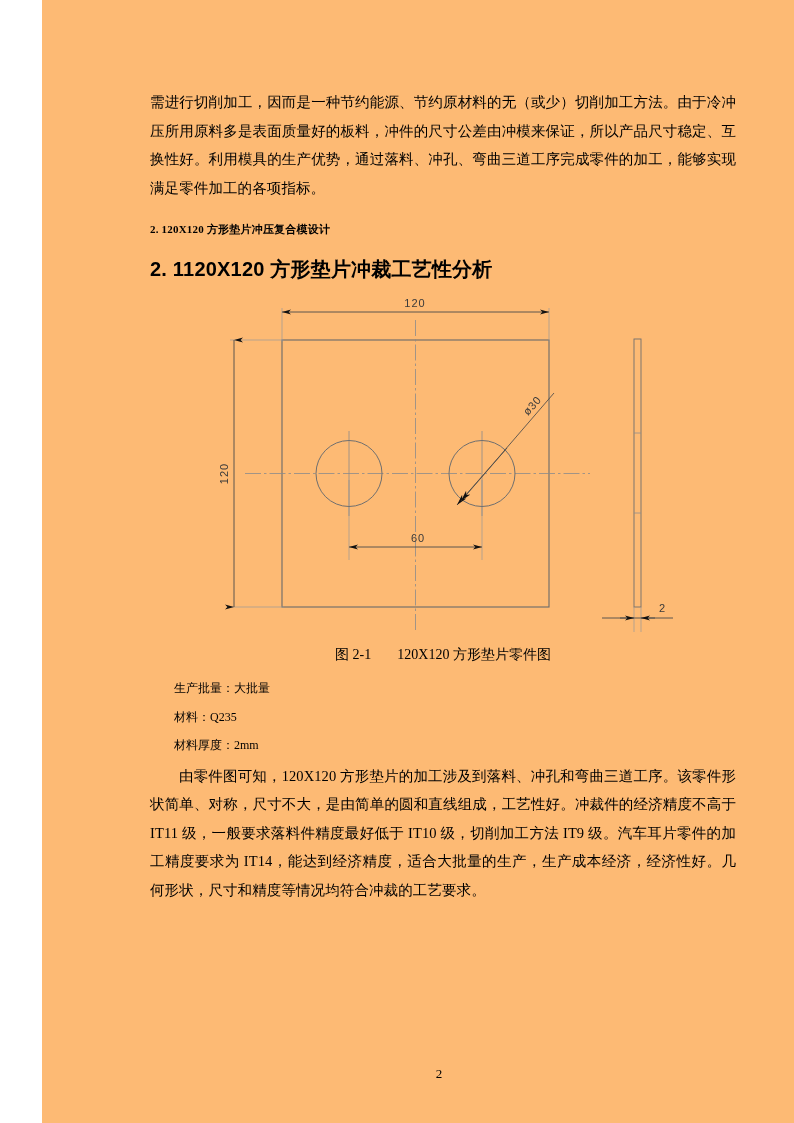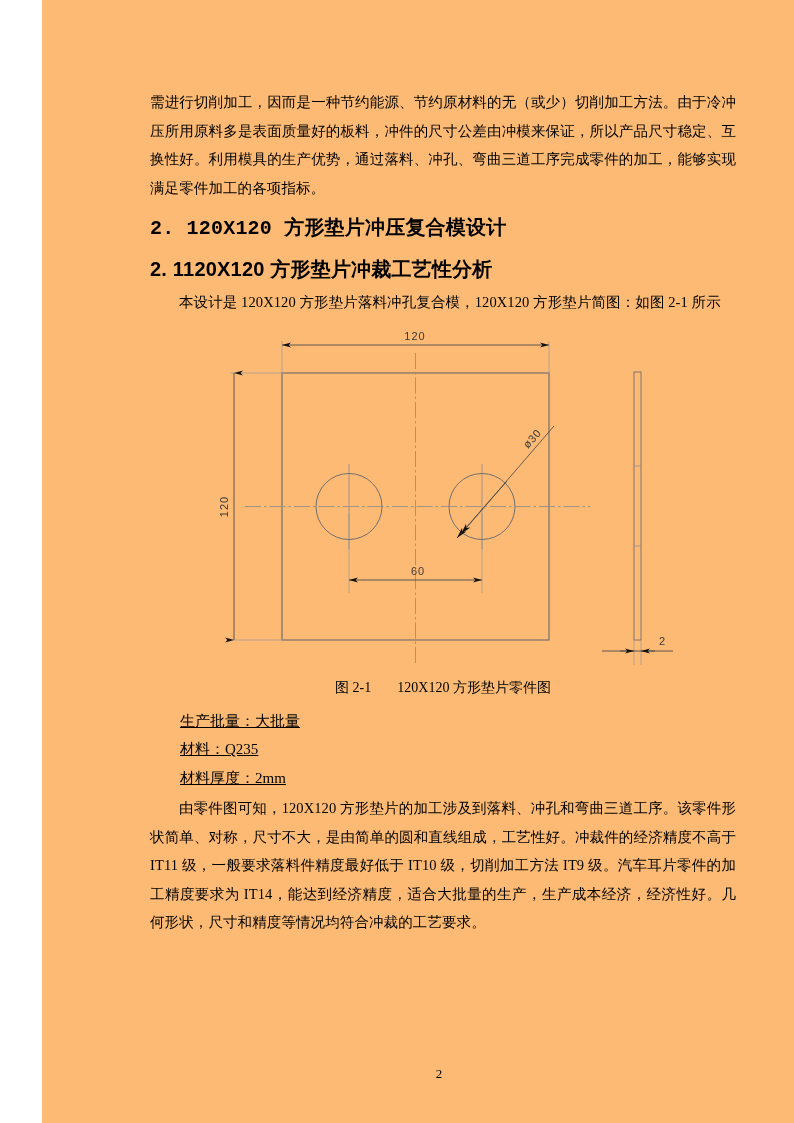--- a/index.html
+++ b/index.html
@@ -33,23 +33,23 @@
     text-align: justify;
     text-justify: inter-character;
     margin: 0;
     letter-spacing: 0.1px;
   }
   .body-para.indent {
     text-indent: 2em;
   }
   
   .h-sec {
-    font-family: Liberation Mono, monospace;
+    font-family: Liberation Serif, serif;
     font-weight: bold;
-    font-size: 20px;
+    font-size: 11px;
     line-height: 30px;
     margin: 12px 0 4px 0;
     letter-spacing: 0.2px;
   }
   .h-sub {
     font-family: Liberation Sans, sans-serif;
     font-weight: bold;
     font-size: 20px;
     line-height: 30px;
     margin: 10px 0 4px 0;
@@ -72,25 +72,24 @@
     font-size: 14px;
     line-height: 26px;
     margin: 2px 0 6px 0;
     font-family: Liberation Serif, serif;
   }
   .fig-caption .cap-num {
     margin-right: 26px;
   }
   
   .spec-line {
-    font-size: 15px;
+    font-size: 12px;
     line-height: 28.5px;
     margin: 0;
     padding-left: 2em;
-    text-decoration: underline;
   }
   
   .page-number {
     position: absolute;
     left: 0;
     right: 0;
     top: 1066px;
     text-align: center;
     font-size: 13px;
     color: #000;
@@ -105,21 +104,20 @@
 <div class="page">
 
   <div class="content">
 
     <p class="body-para">需进行切削加工，因而是一种节约能源、节约原材料的无（或少）切削加工方法。由于冷冲压所用原料多是表面质量好的板料，冲件的尺寸公差由冲模来保证，所以产品尺寸稳定、互换性好。利用模具的生产优势，通过落料、冲孔、弯曲三道工序完成零件的加工，能够实现满足零件加工的各项指标。</p>
 
     <h2 class="h-sec">2. 120X120 方形垫片冲压复合模设计</h2>
 
     <h3 class="h-sub">2. 1120X120 方形垫片冲裁工艺性分析</h3>
 
-    <p class="body-para indent">本设计是 120X120 方形垫片落料冲孔复合模，120X120 方形垫片简图：如图 2-1 所示</p>
 
     <div class="figure-wrap">
       <svg class="figure-svg" width="586" height="348" viewBox="0 0 586 348">
 
         <defs>
           <marker id="arrIn" markerWidth="10" markerHeight="8" refX="9" refY="4" orient="auto" markerUnits="userSpaceOnUse">
             <path d="M9,4 L0,1.6 L2.4,4 L0,6.4 Z" fill="#111"></path>
           </marker>
           <marker id="arrOut" markerWidth="10" markerHeight="8" refX="1" refY="4" orient="auto" markerUnits="userSpaceOnUse">
             <path d="M1,4 L10,1.6 L7.6,4 L10,6.4 Z" fill="#111"></path>

